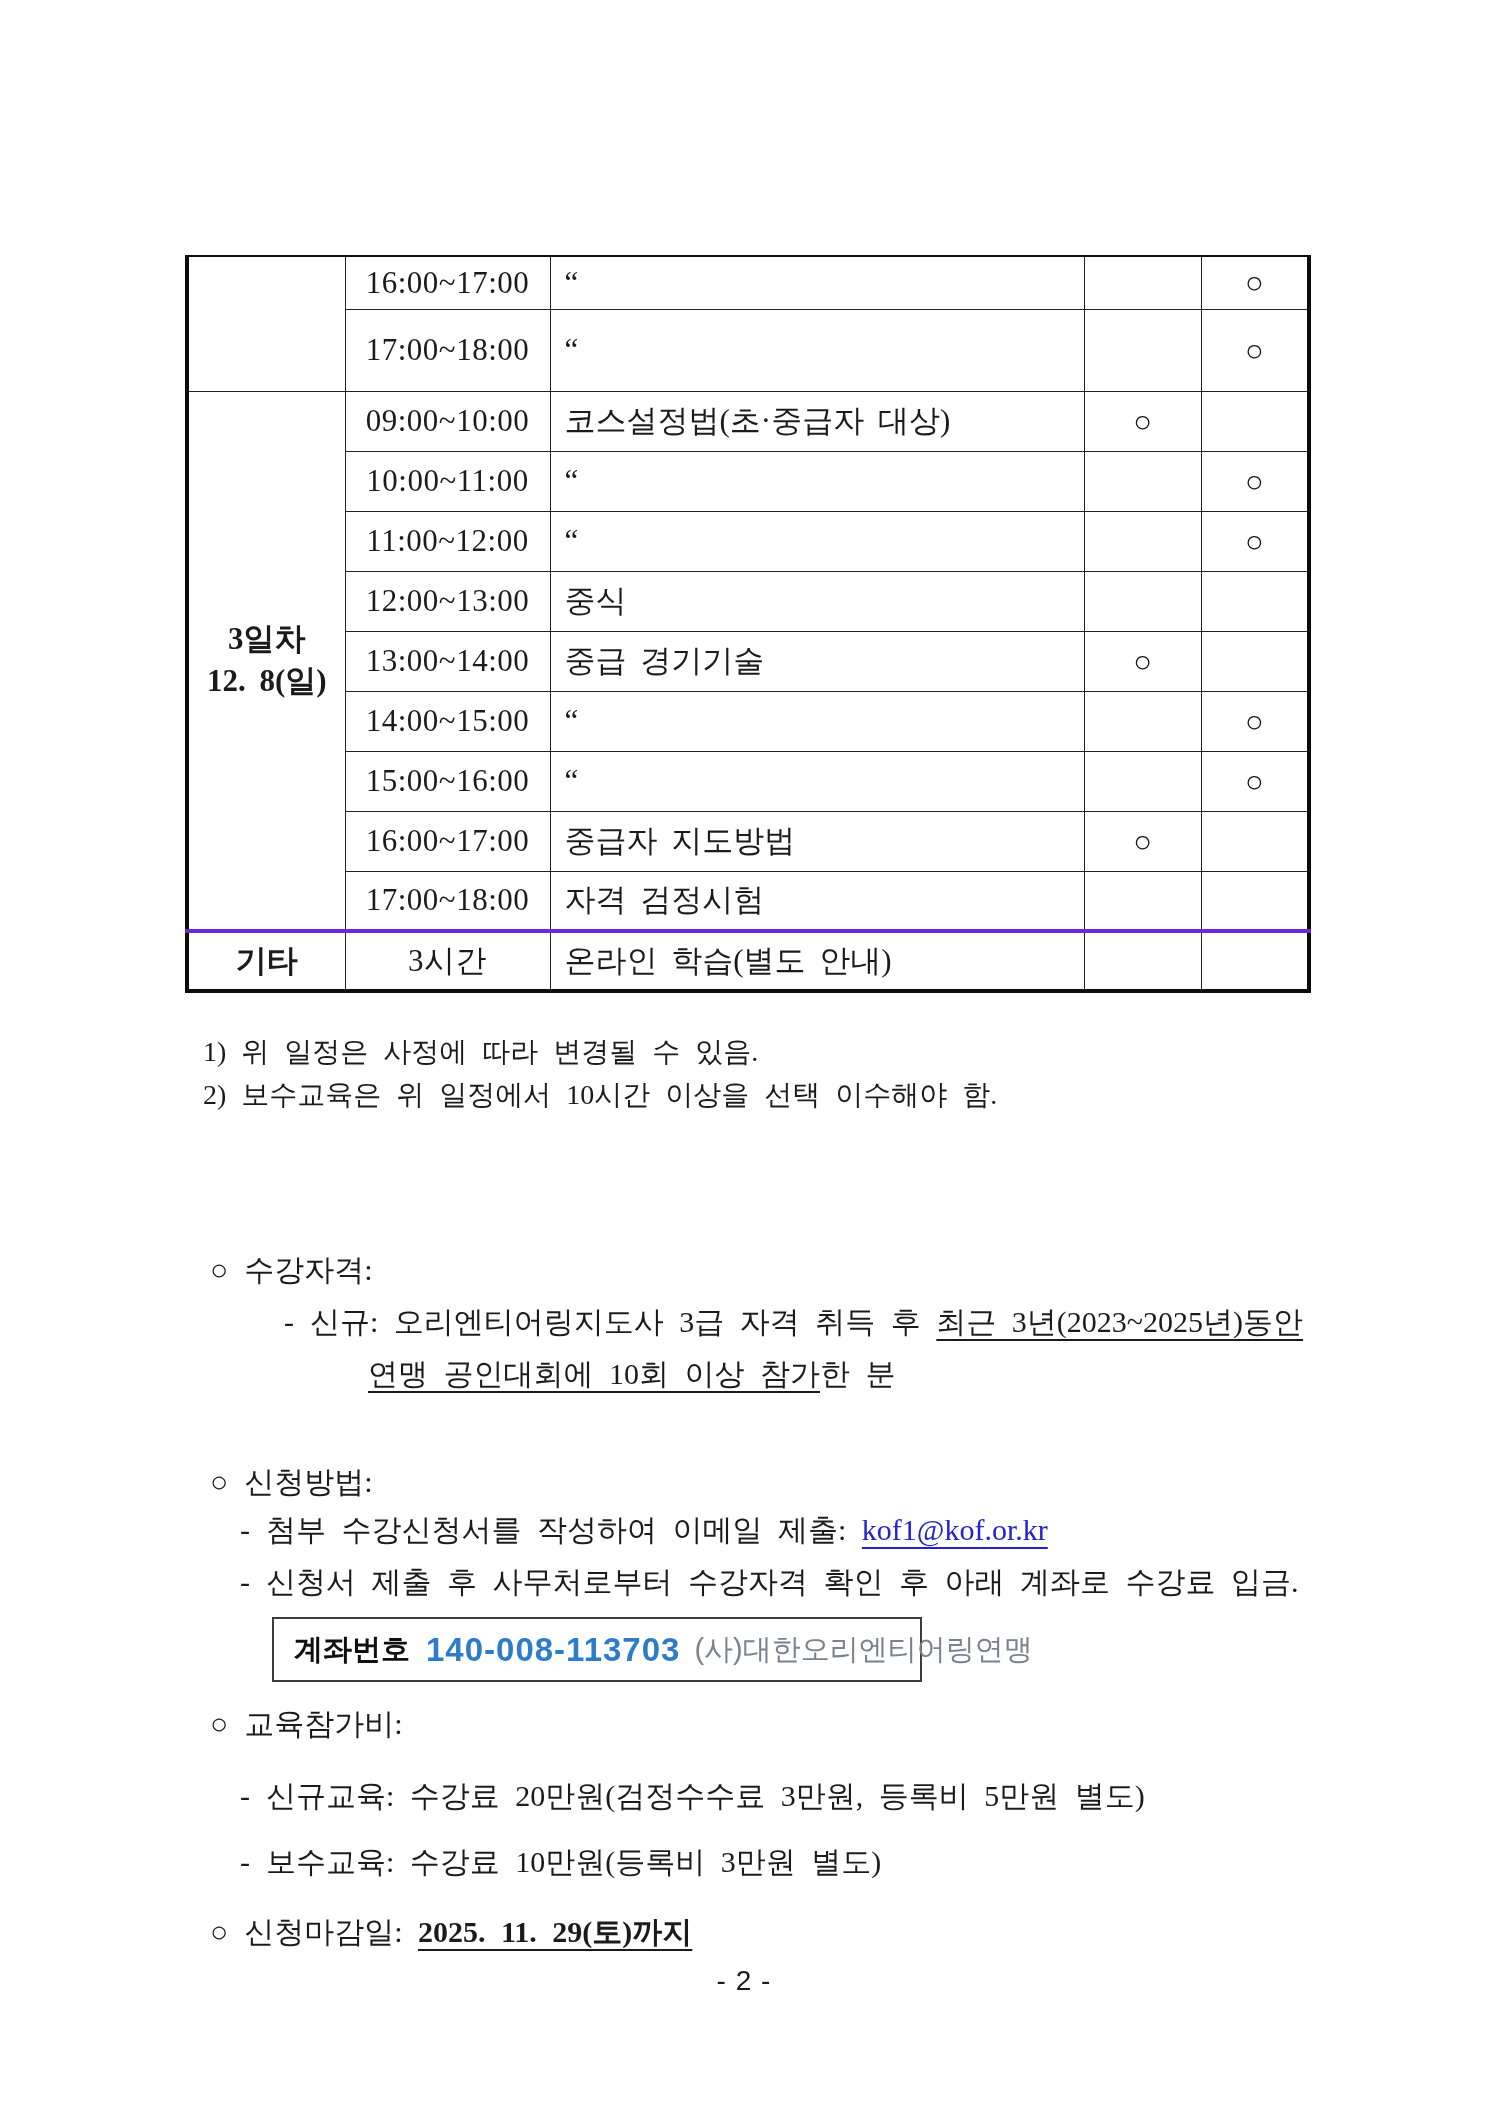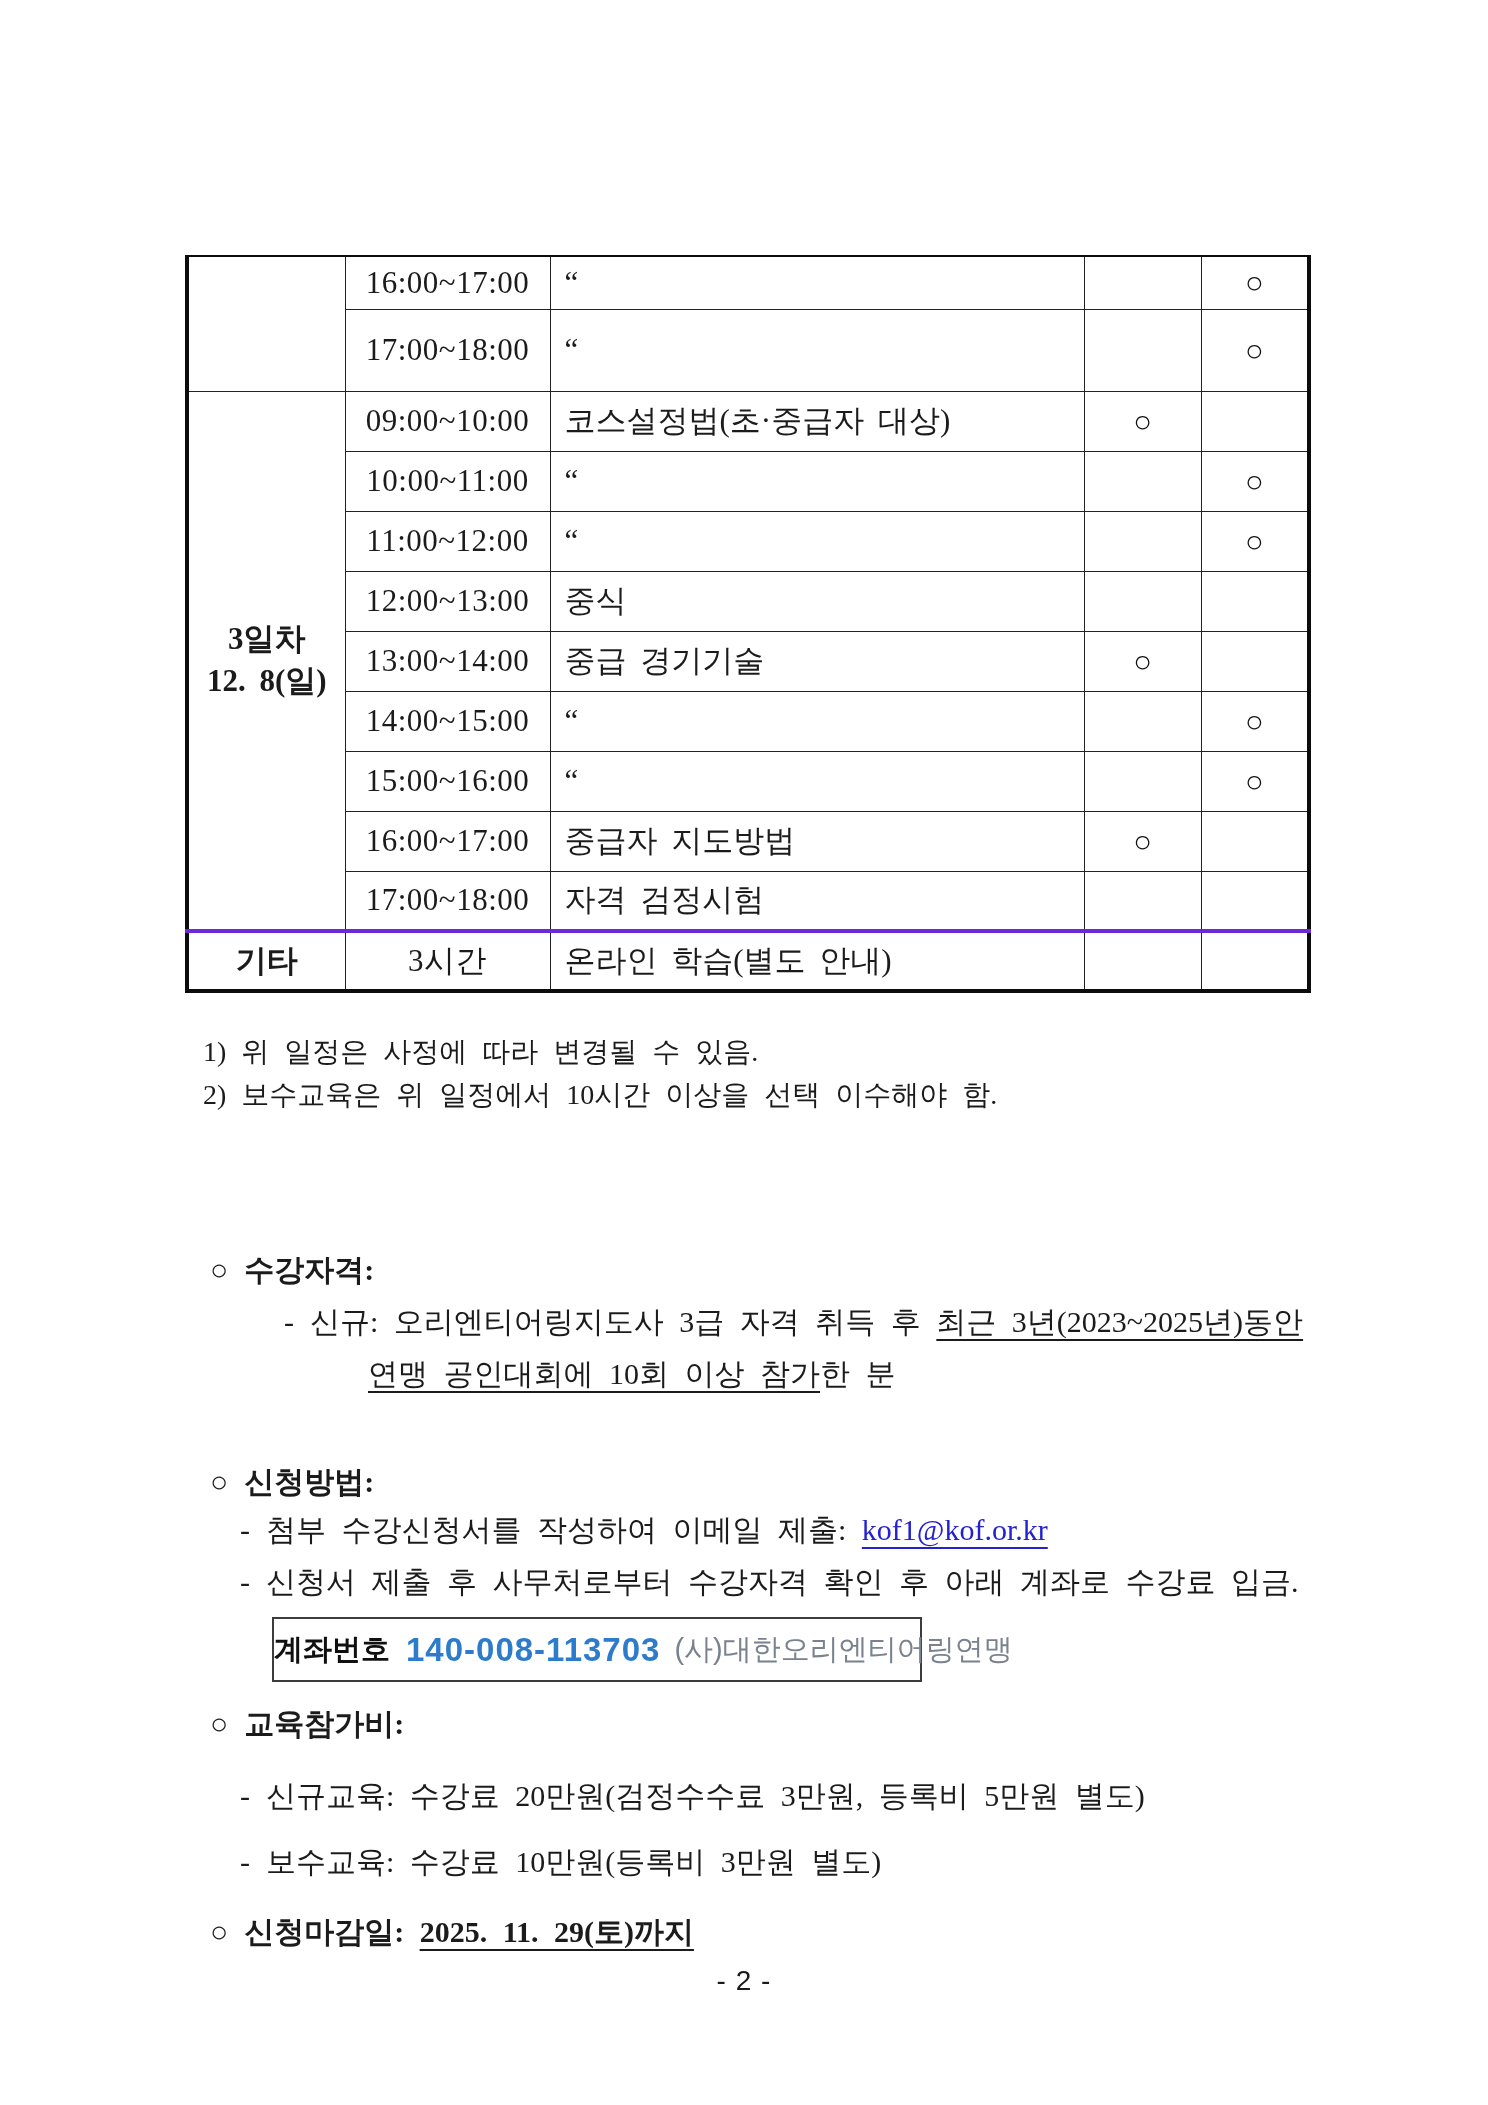--- a/index.html
+++ b/index.html
@@ -32,21 +32,21 @@
   td.time{text-align:center;letter-spacing:0.5px;}
   td.content{text-align:left;padding-left:14px;}
   td.mark{text-align:center;font-size:37px;line-height:1;color:#111;}
   tr.etc-row td{border-top:4px solid #6d28d9;}
 
   
   .line{position:absolute;white-space:nowrap;font-size:30px;word-spacing:8px;}
   .note{font-size:28px;}
   .heading{font-size:36px;font-weight:bold;word-spacing:10px;}
   .bullet-circle{display:inline-block;margin-right:16px;}
-  .sec-label{font-weight:bold;}
+  .sec-label{font-weight:normal;}
   .dash{display:inline-block;margin-right:16px;}
   .u{
     text-decoration:underline;
     text-decoration-thickness:2px;
     text-underline-offset:7px;
   }
   a.email{
     color:#2421d0;
     text-decoration:underline;
     text-decoration-thickness:2px;
@@ -55,20 +55,21 @@
   }
   .deadline-value{font-weight:bold;}
 
   
   .account-box{
     position:absolute;left:272px;top:1617px;
     width:650px;height:65px;
     border:2px solid #3c3c3c;
     box-sizing:border-box;
     display:flex;align-items:center;
+    padding-left:20px;
     font-family:"Liberation Sans","DejaVu Sans",sans-serif;
     white-space:nowrap;
   }
   .account-label{font-weight:bold;font-size:29px;color:#101010;}
   .account-number{font-weight:bold;font-size:33px;color:#2d7ccc;margin-left:16px;letter-spacing:1px;}
   .account-holder{font-size:29px;color:#79828e;margin-left:14px;}
 
   .footer{
     position:absolute;left:0;top:1965px;width:100%;
     text-align:center;font-size:28px;letter-spacing:1px;

